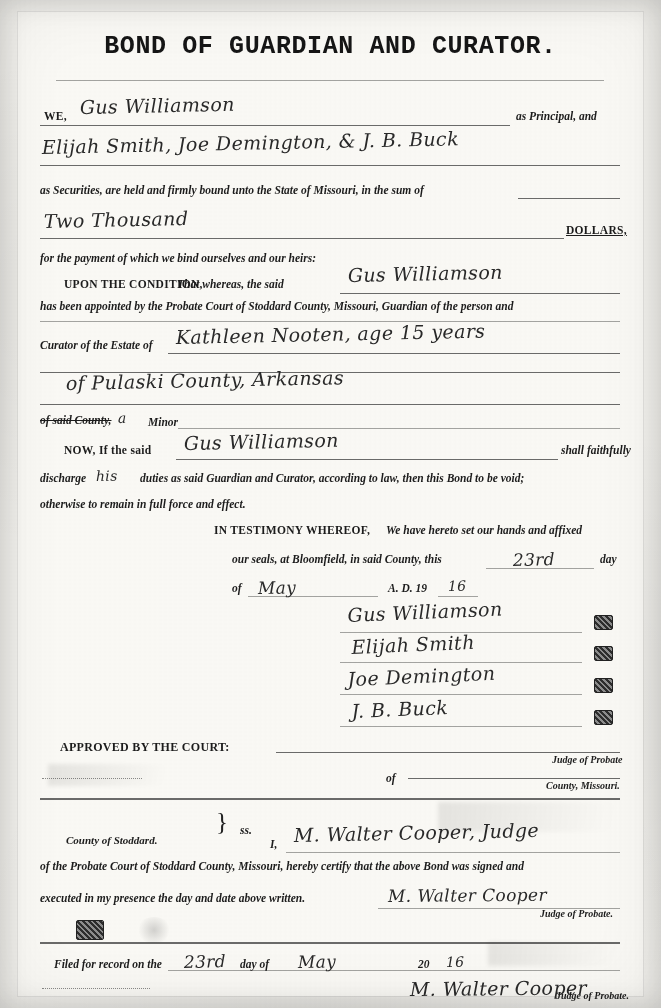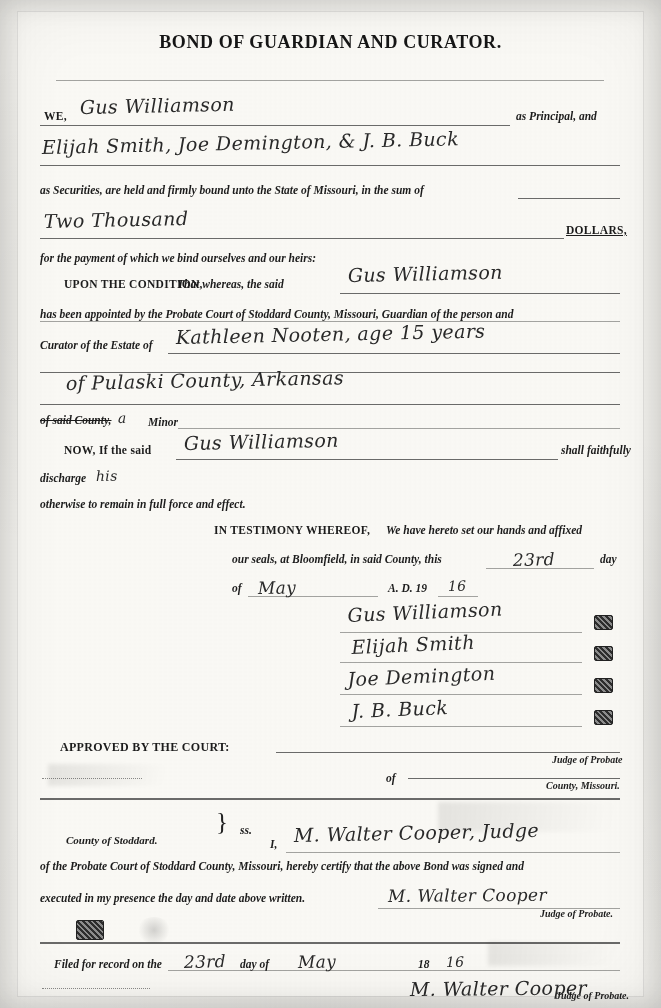--- a/index.html
+++ b/index.html
@@ -48,23 +48,23 @@
     width: 625px;
     height: 984px;
     background: #faf9f5;
     box-shadow: 0 0 0 1px rgba(0,0,0,0.06);
   }
   .title {
     position: absolute;
     left: 0; right: 0;
     top: 20px;
     text-align: center;
-    font-family: Liberation Serif, serif;
+    font-family: Liberation Mono, monospace;
     font-weight: bold;
-    font-size: 18px;
+    font-size: 25px;
     letter-spacing: 0.6px;
     color: #171717;
   }
   
   .pt {
     position: absolute;
     font-family: "Liberation Serif", serif;
     font-size: 11.5px;
     font-weight: bold;
     font-style: italic;
@@ -163,21 +163,21 @@
     <div class="pt caps" style="left:548px; top:212px;text-decoration:underline;">DOLLARS,</div>
     <div class="rule" style="left:22px; top:226px; width:524px;"></div>
 
     <div class="pt" style="left:22px; top:240px;text-align:right;">for the payment of which we bind ourselves and our heirs:</div>
 
     <div class="pt caps" style="left:46px; top:266px;">UPON THE CONDITION,</div>
     <div class="pt" style="left:159px; top:266px;">That whereas, the said</div>
     <div class="hw lg" style="left:330px; top:252px;">Gus Williamson</div>
     <div class="rule" style="left:322px; top:281px; width:280px;"></div>
 
-    <div class="pt" style="left:22px; top:296px;">has been appointed by the Probate Court of Stoddard County, Missouri, Guardian of the person and</div>
+    <div class="pt" style="left:22px; top:288px;">has been appointed by the Probate Court of Stoddard County, Missouri, Guardian of the person and</div>
     <div class="rule light" style="left:22px; top:309px; width:580px;"></div>
 
     <div class="pt" style="left:22px; top:327px;">Curator of the Estate of</div>
     <div class="hw lg" style="left:158px; top:314px;">Kathleen Nooten, age 15 years</div>
     <div class="rule" style="left:150px; top:341px; width:452px;"></div>
 
     <div class="rule" style="left:22px; top:360px; width:580px;"></div>
 
     <div class="hw lg" style="left:48px; top:360px;">of Pulaski County, Arkansas</div>
     <div class="rule" style="left:22px; top:392px; width:580px;"></div>
@@ -187,20 +187,21 @@
     <div class="pt" style="left:130px; top:404px;">Minor</div>
     <div class="rule light" style="left:160px; top:416px; width:442px;"></div>
 
     <div class="pt caps" style="left:46px; top:432px;">NOW, If the said</div>
     <div class="hw lg" style="left:166px; top:420px;">Gus Williamson</div>
     <div class="pt" style="left:543px; top:432px;">shall faithfully</div>
     <div class="rule" style="left:158px; top:447px; width:382px;"></div>
 
     <div class="pt" style="left:22px; top:460px;">discharge</div>
     <div class="hw sm" style="left:78px; top:456px;">his</div>
+    <div class="pt" style="left:122px; top:460px;">duties as said Guardian and Curator, according to law, then this Bond to be void;</div>
 
     <div class="pt" style="left:22px; top:486px;">otherwise to remain in full force and effect.</div>
 
     <div class="pt caps" style="left:196px; top:512px;">IN TESTIMONY WHEREOF,</div>
     <div class="pt" style="left:340px; top:512px;padding-left:28px;">We have hereto set our hands and affixed</div>
 
     <div class="pt" style="left:214px; top:541px;">our seals, at Bloomfield, in said County, this</div>
     <div class="hw" style="left:495px; top:538px;">23rd</div>
     <div class="pt" style="left:582px; top:541px;">day</div>
     <div class="rule light" style="left:468px; top:556px; width:108px;"></div>
@@ -253,21 +254,21 @@
     <div class="pt small" style="left:522px; top:896px;">Judge of Probate.</div>
 
     <div class="seal" style="left:58px; top:908px; width:26px; height:18px;"></div>
 
     <div class="rule" style="left:22px; top:930px; width:580px; border-top-width:2px;"></div>
 
     <div class="pt" style="left:36px; top:946px;font-family:Liberation Serif, serif;">Filed for record on the</div>
     <div class="hw" style="left:166px; top:940px;">23rd</div>
     <div class="pt" style="left:222px; top:946px;">day of</div>
     <div class="hw" style="left:280px; top:940px;">May</div>
-    <div class="pt" style="left:400px; top:946px;">18</div>
+    <div class="pt" style="left:400px; top:946px;">20</div>
     <div class="hw sm" style="left:428px; top:942px;">16</div>
     <div class="rule light" style="left:150px; top:958px; width:452px;"></div>
 
     <div class="hw lg flat" style="left:392px; top:966px;">M. Walter Cooper</div>
     <div class="pt small" style="left:538px; top:978px;">Judge of Probate.</div>
     <div class="rule dotted" style="left:24px; top:976px; width:108px;"></div>
 
     <div class="blotch" style="left:118px; top:905px; width:36px; height:26px; opacity:0.35;"></div>
     <div class="smudge" style="left:420px; top:790px; width:180px; height:30px;"></div>
     <div class="smudge" style="left:30px; top:752px; width:120px; height:22px;"></div>

